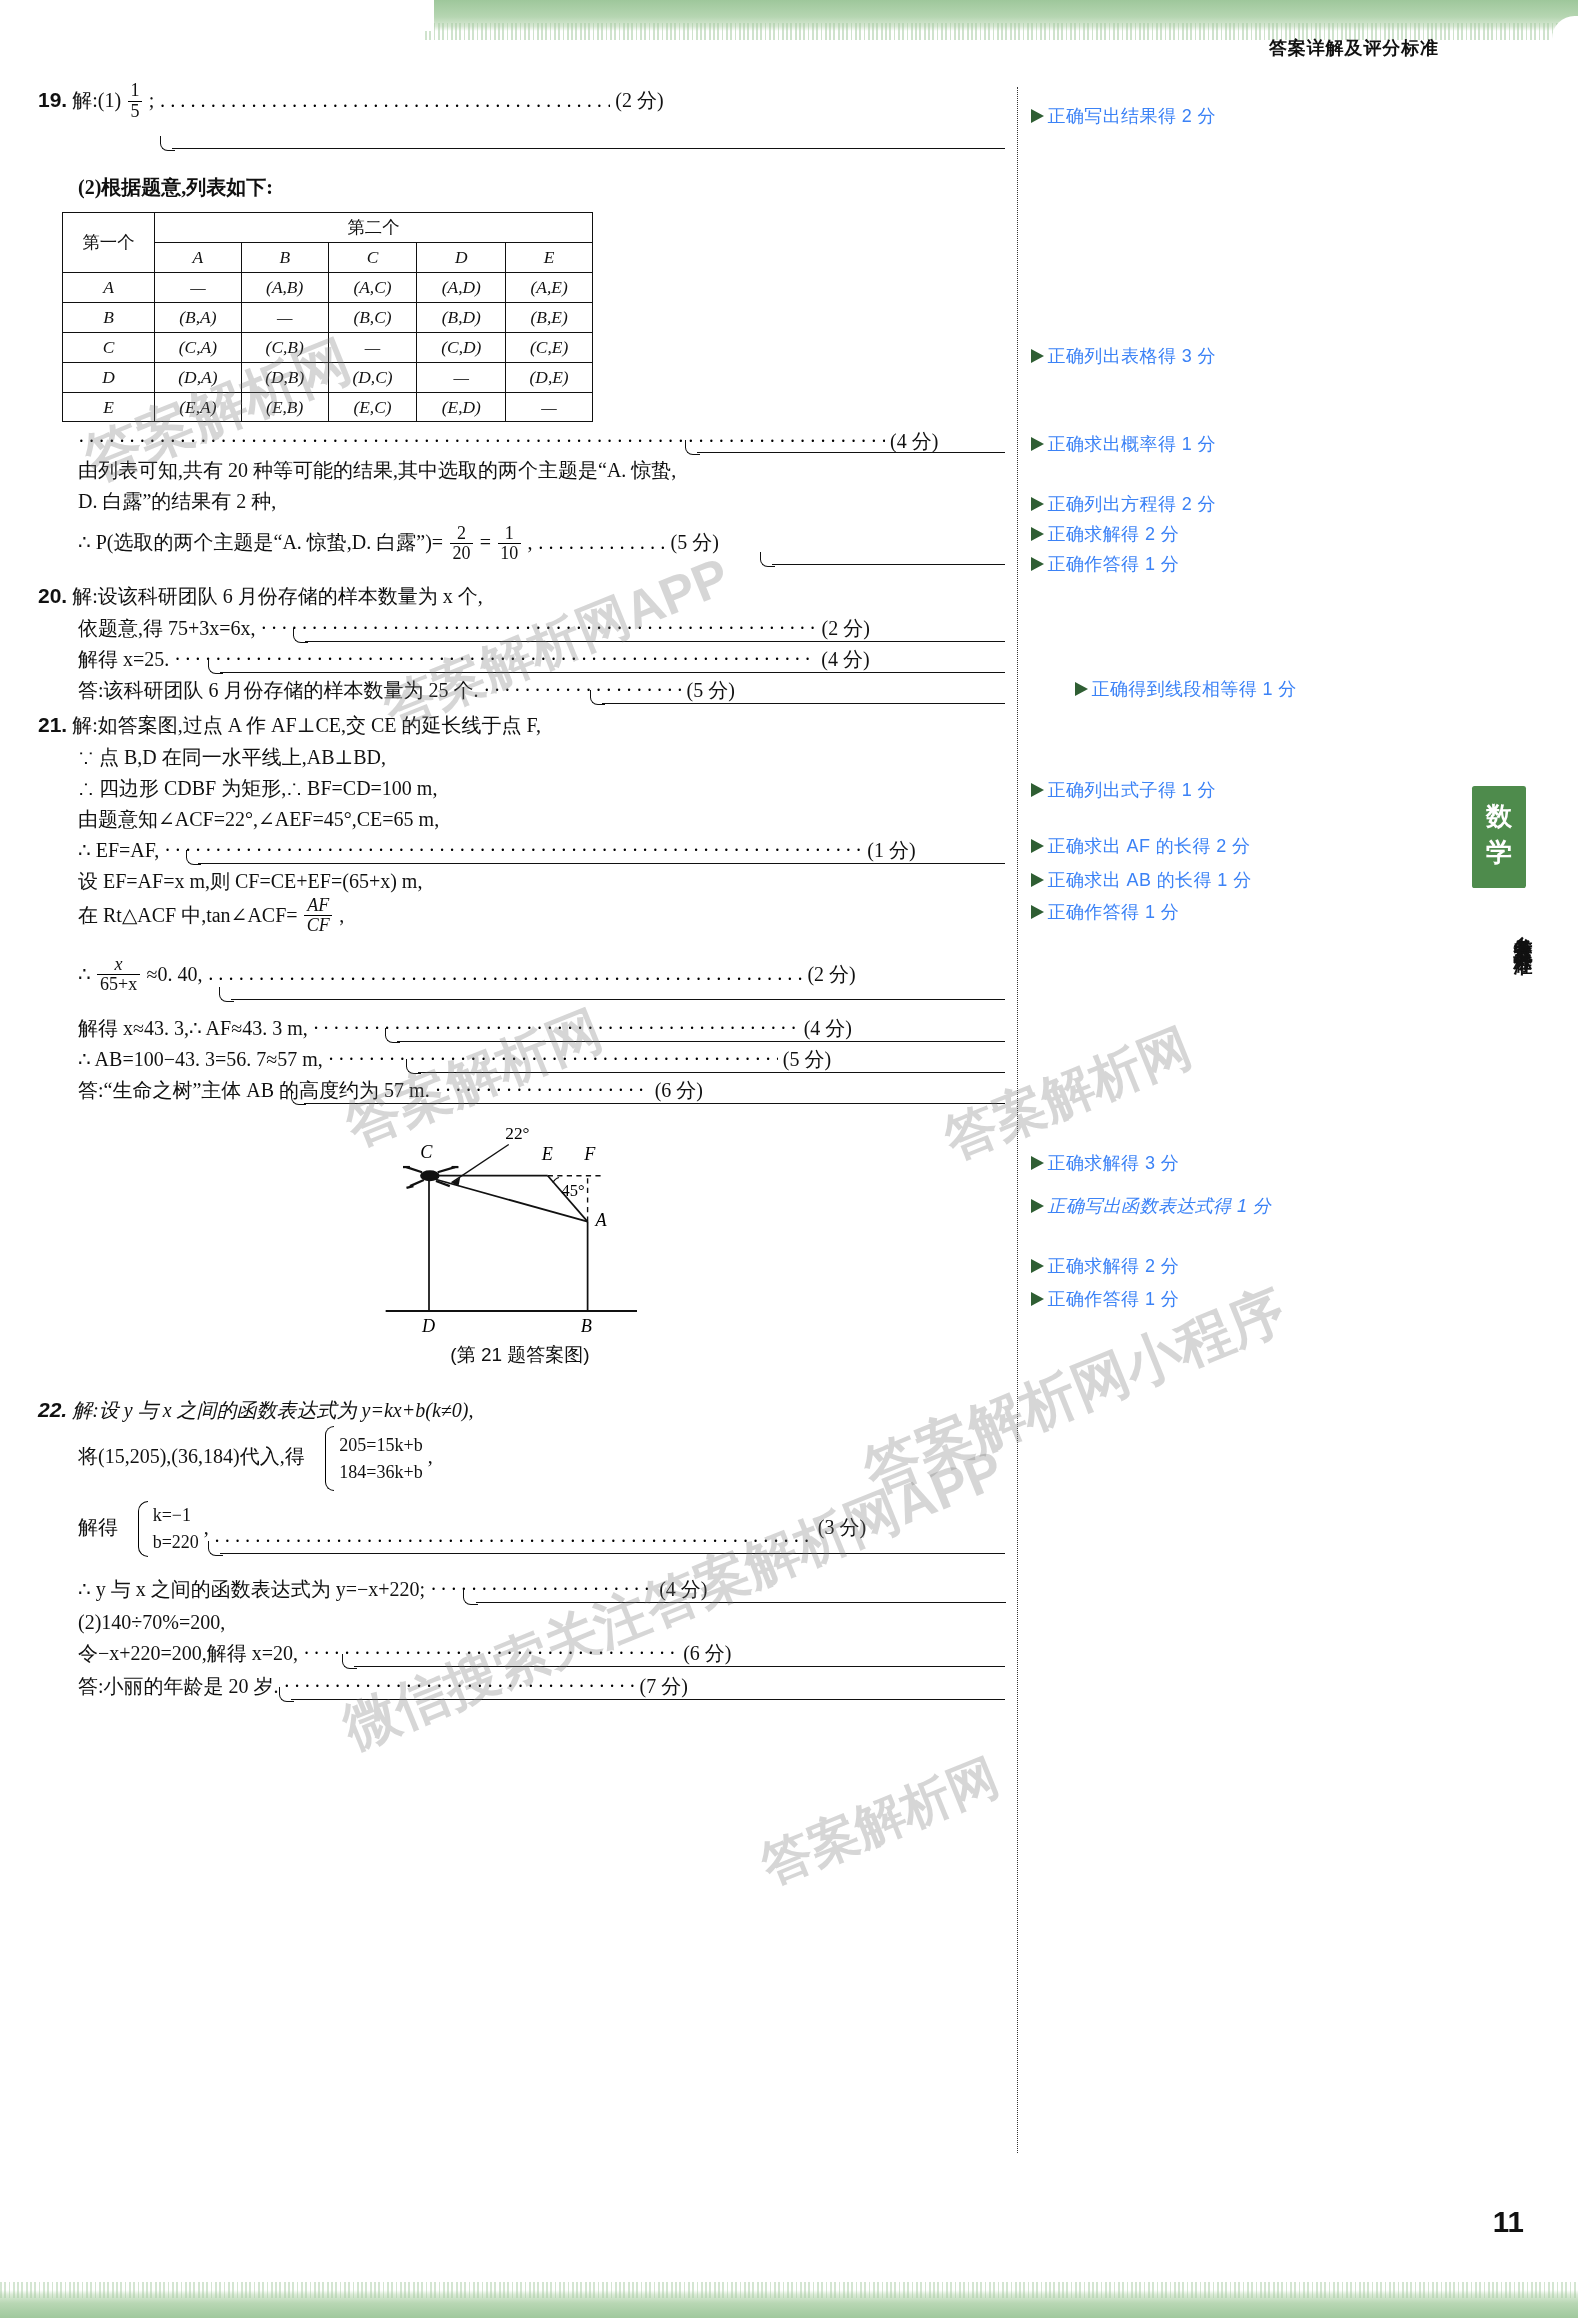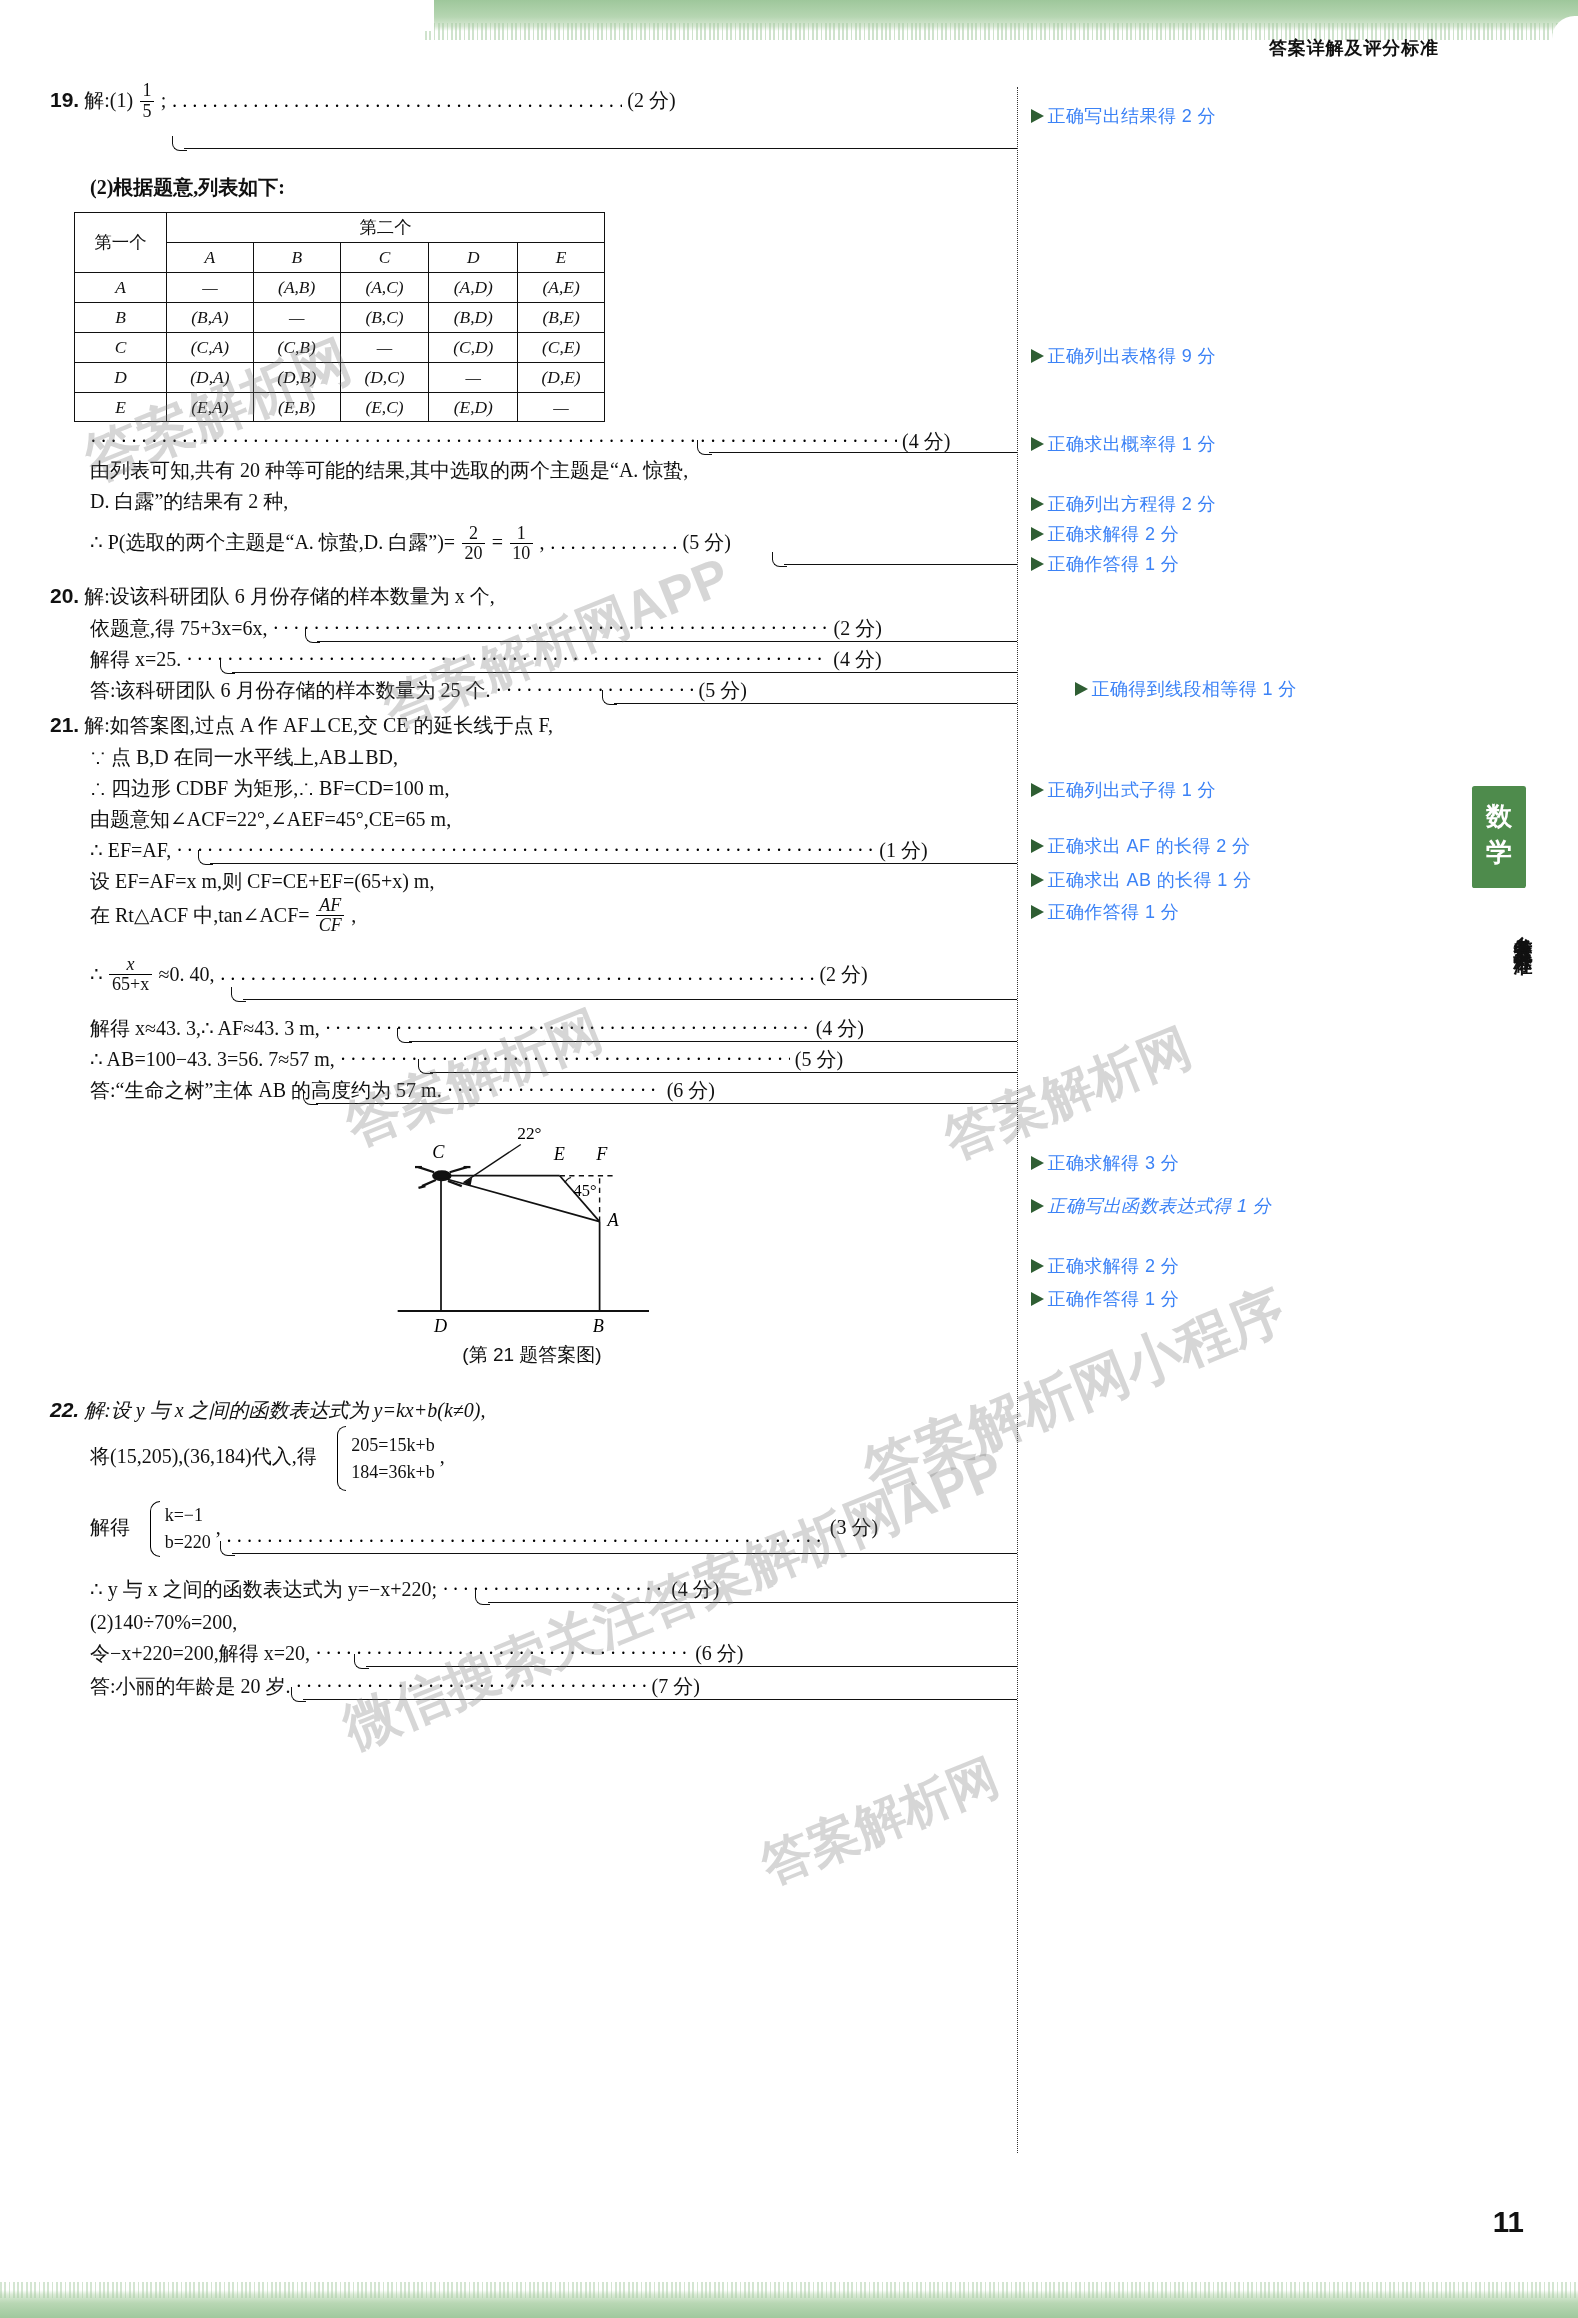--- a/index.html
+++ b/index.html
@@ -64,21 +64,21 @@
   .side-vert{
     position:absolute;right:42px;top:920px;width:83px;
     font-family:"Liberation Sans","DejaVu Sans",sans-serif;
     font-size:19px;font-weight:700;line-height:26px;color:#111;
     writing-mode:vertical-rl;text-orientation:upright;
     letter-spacing:2.6px;height:365px;
   }
 
   
   .content{
-    position:absolute;left:50px;top:82px;width:964px;
+    position:absolute;left:38px;top:82px;width:964px;
     font-size:20px;line-height:1.55;
   }
   .divider{
     position:absolute;left:1017px;top:87px;width:0;height:2066px;
     border-left:1.7px dotted #333;
   }
   .annos{
     position:absolute;left:1031px;top:87px;width:486px;
   }
   .anno{
@@ -464,21 +464,21 @@
       <span class="dots" style="width:351px;">·····················································</span>
       <span class="score">(7 分)</span>
       <span class="uhook" style="left:241px;top:15.6px;"></span>
       <span class="uline" style="left:253px;top:28px;width:714px;"></span>
     </div>
 
   </div>
 
   <div class="annos">
     <div class="anno" style="top:17.4px;"><span class="tri"></span><span>正确写出结果得 2 分</span></div>
-    <div class="anno" style="top:257px;"><span class="tri"></span><span>正确列出表格得 9 分</span></div>
+    <div class="anno" style="top:257px;"><span class="tri"></span><span>正确列出表格得 3 分</span></div>
     <div class="anno" style="top:345px;"><span class="tri"></span><span>正确求出概率得 1 分</span></div>
     <div class="anno" style="top:405px;"><span class="tri"></span><span>正确列出方程得 2 分</span></div>
     <div class="anno" style="top:435px;"><span class="tri"></span><span>正确求解得 2 分</span></div>
     <div class="anno" style="top:465px;"><span class="tri"></span><span>正确作答得 1 分</span></div>
     <div class="anno" style="top:590px;margin-left:44px;"><span class="tri"></span><span>正确得到线段相等得 1 分</span></div>
     <div class="anno" style="top:691px;"><span class="tri"></span><span>正确列出式子得 1 分</span></div>
     <div class="anno" style="top:747px;"><span class="tri"></span><span>正确求出 AF 的长得 2 分</span></div>
     <div class="anno" style="top:781px;"><span class="tri"></span><span>正确求出 AB 的长得 1 分</span></div>
     <div class="anno" style="top:813px;"><span class="tri"></span><span>正确作答得 1 分</span></div>
     <div class="anno" style="top:1064px;"><span class="tri"></span><span>正确求解得 3 分</span></div>

